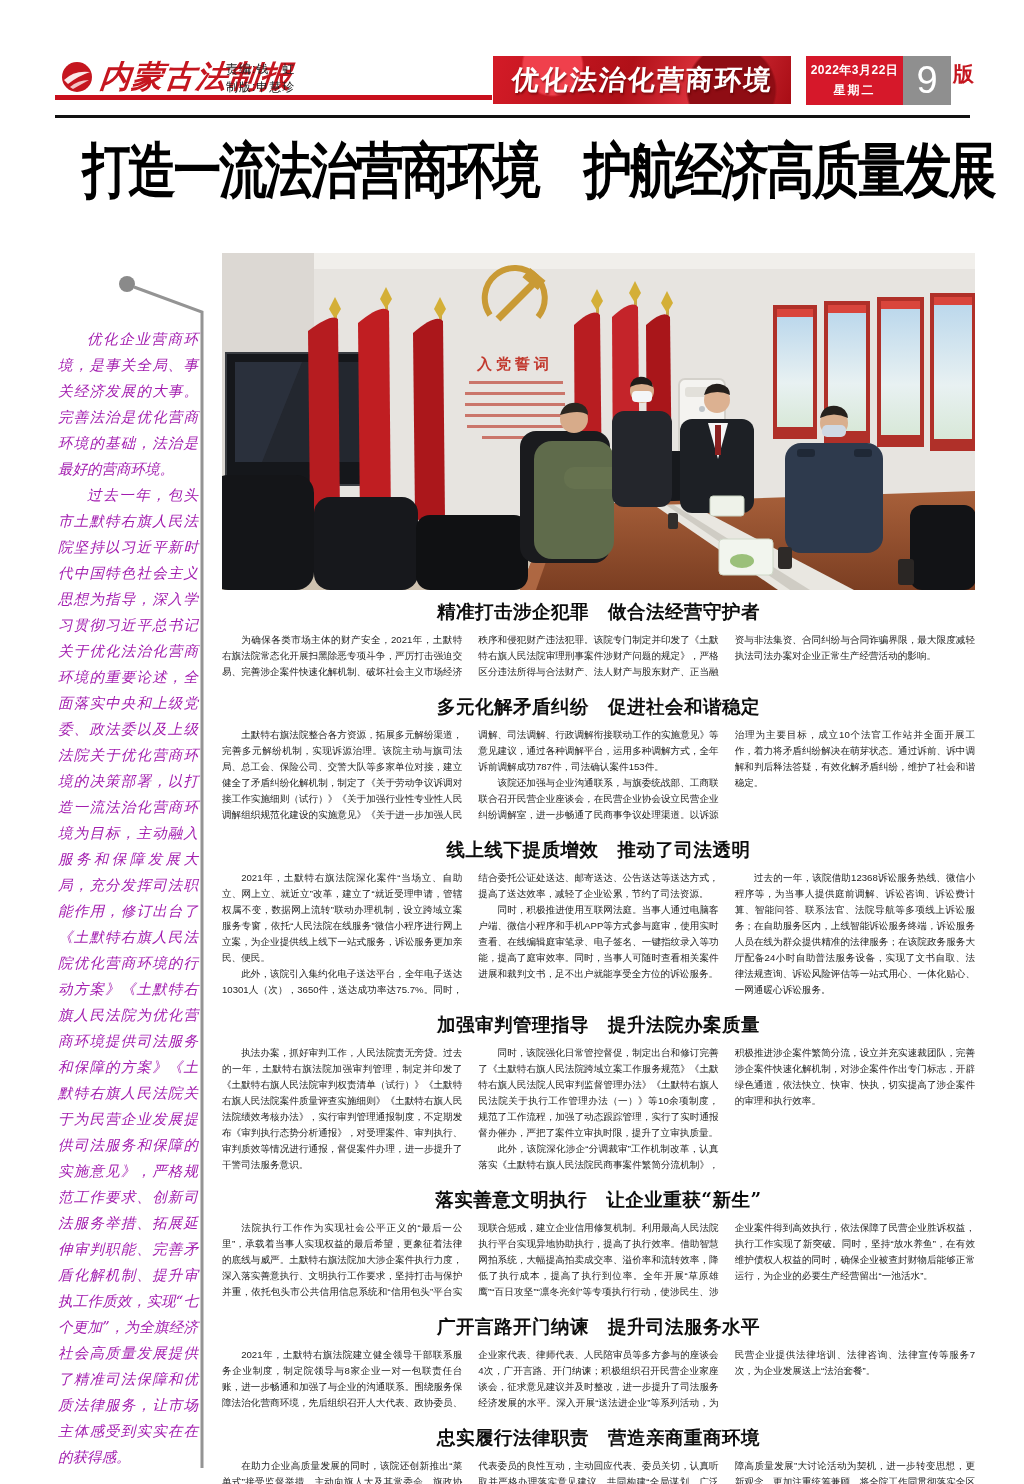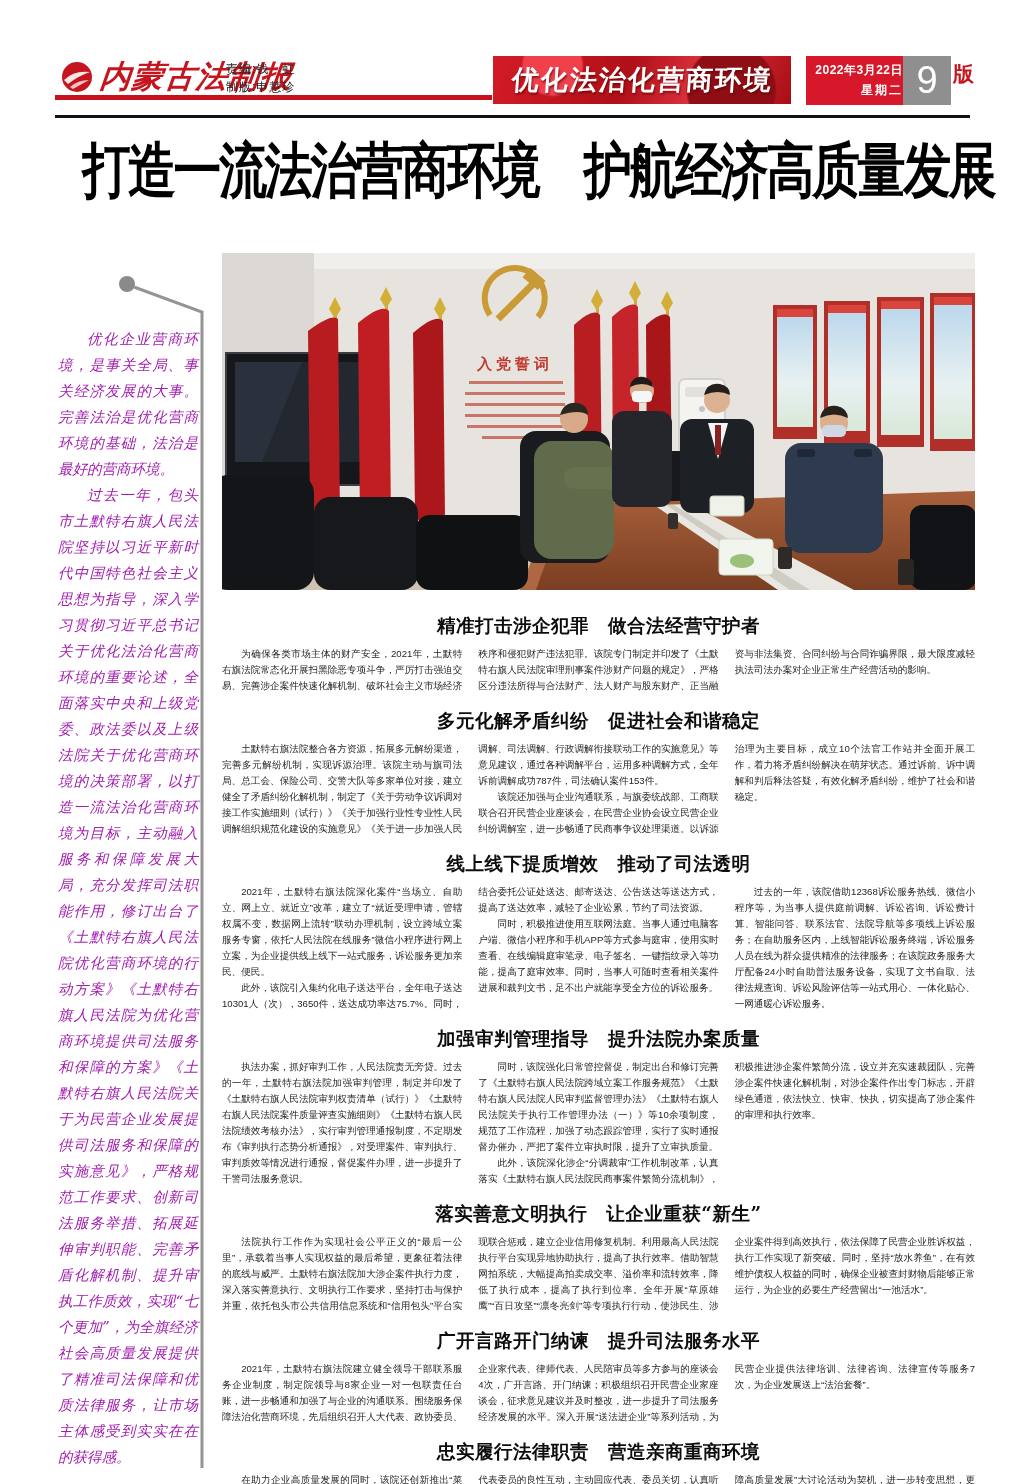--- a/index.html
+++ b/index.html
@@ -17,21 +17,21 @@
   .red-rule { position:absolute; left:55px; top:95px; width:437px; height:5px; background:#c8101d; }
   .banner { position:absolute; left:493px; top:56px; width:298px; height:48px;
             background:radial-gradient(circle at 20% 20%, #f0404c 0 12%, transparent 13%),
                        radial-gradient(circle at 80% 70%, #8f0d14 0 18%, transparent 19%),
                        linear-gradient(110deg,#d41b27 0%, #b01018 45%, #e03540 70%, #a80d15 100%);
             display:flex; align-items:center; justify-content:center; }
   .banner-text { color:#ffffff; font-size:27px; font-weight:bold; letter-spacing:2px;
                  text-shadow:1px 2px 2px rgba(90,0,0,.6); transform:skewX(-4deg); }
   .date-box { position:absolute; left:806px; top:56px; width:97px; height:49px; background:#d6182a;
               color:#fff; font-family:"Liberation Sans",sans-serif; font-weight:bold;
-              display:flex; flex-direction:column; align-items:flex-end; justify-content:center; gap:3px; }
+              display:flex; flex-direction:column; align-items:center; justify-content:center; gap:3px; }
   .date-line1 { font-size:12px; letter-spacing:0.5px; }
   .date-line2 { font-size:12px; letter-spacing:2px; }
   .pagenum-box { position:absolute; left:903px; top:56px; width:48px; height:49px; background:#8f8f8f;
                  color:#fff; display:flex; align-items:center; justify-content:center;
                  font-family:"Liberation Sans",sans-serif; font-size:38px; font-weight:normal; }
   .page-label { position:absolute; left:953px; top:60px; color:#c5161f; font-size:21px; font-weight:bold; }
   .black-rule { position:absolute; left:55px; top:115px; width:915px; height:3px; background:#111; }
 
   
   .headline { position:absolute; left:0; top:130px; width:824px; text-align:center; }
@@ -46,21 +46,21 @@
            font-family:"DejaVu Serif","Liberation Serif",serif; color:#a21caf; }
   .intro p { font-size:14.5px; line-height:26px; text-align:justify; text-indent:2em; }
 
   
   .main-col { position:absolute; left:222px; top:253px; width:753px; }
   .photo-frame { width:753px; height:337px; overflow:hidden; }
 
   .sec-heading { text-align:center; font-size:18.5px; font-weight:bold; color:#0d0d0d;
                  letter-spacing:0.5px; margin:15px 0 8px 0; line-height:24px;
                  font-family:"DejaVu Serif","Liberation Serif",serif; }
-  .article-section:first-child .sec-heading { margin-top:24px; }
+  .article-section:first-child .sec-heading { margin-top:10px; }
   .sec-body { column-count:3; column-gap:16px; column-fill:balance; }
   .sec-body p { font-size:9.6px; line-height:16px; color:#242424; text-align:justify; text-indent:2em;
                 font-family:"Liberation Sans","DejaVu Sans",sans-serif; }
 </style>
 </head>
 <body>
 
 <div class="page">
 
   <header class="masthead">

